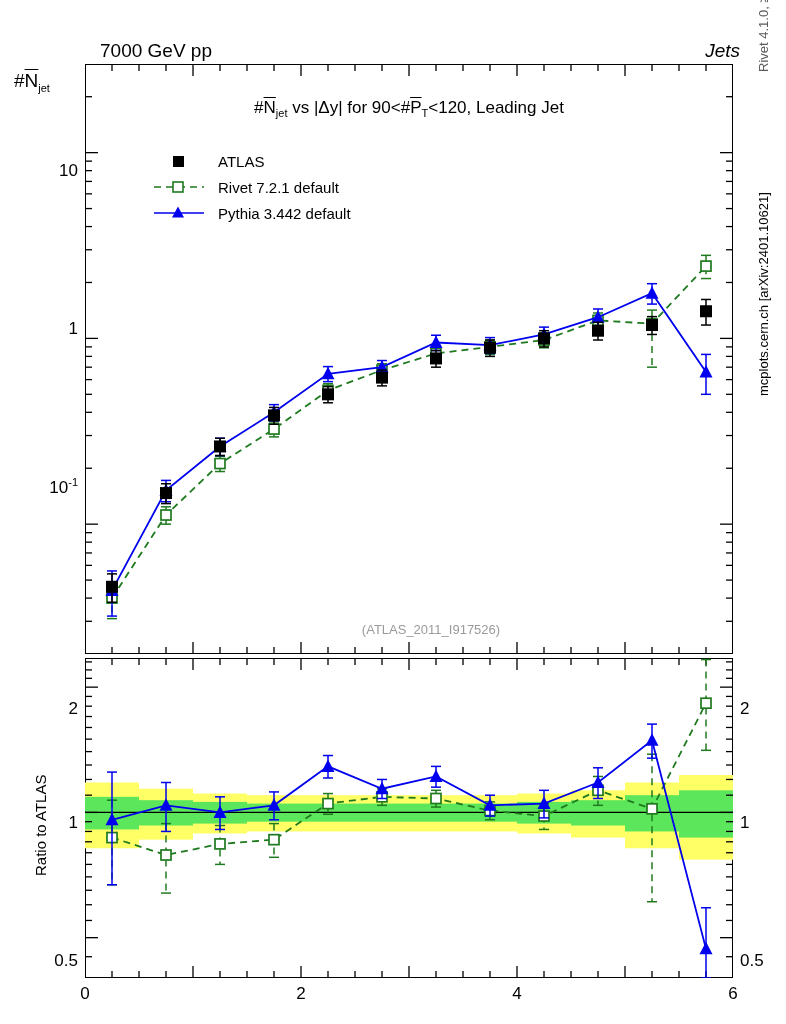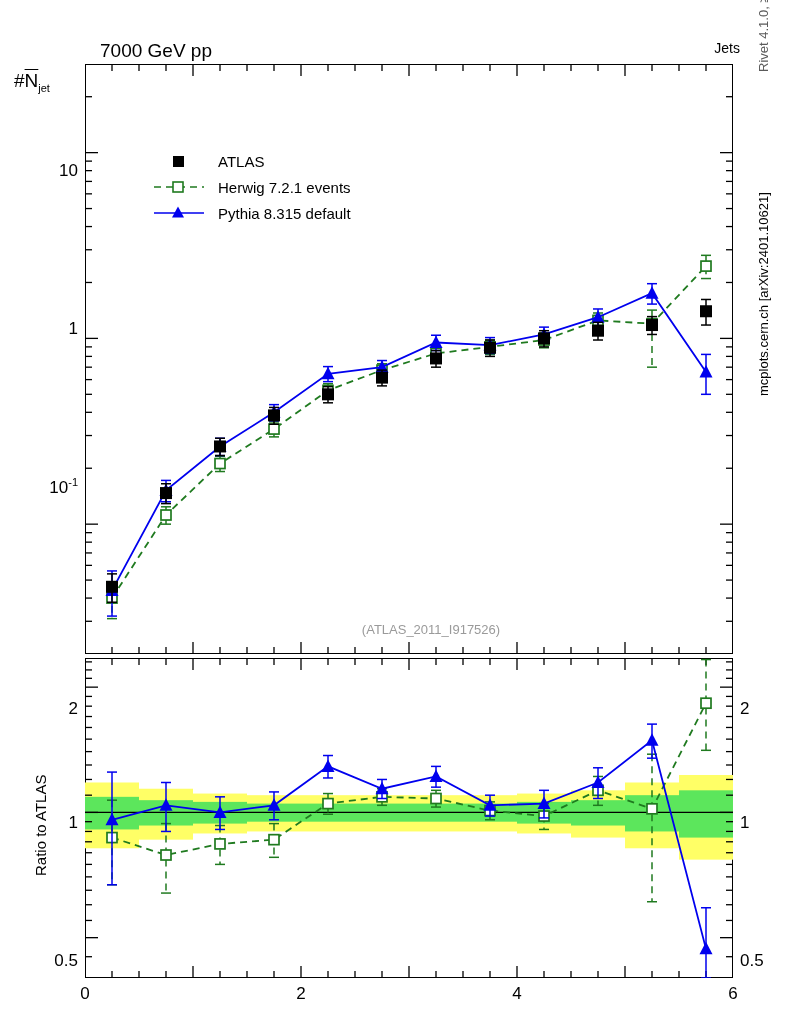--- a/index.html
+++ b/index.html
@@ -23,21 +23,22 @@
   .abs { position: absolute; }
   .txt { font-family: "Liberation Sans", sans-serif; color: #000; white-space: pre; }
 
   
   .hdr-left {
     left: 100px; top: 4px;
     font-size: 19px;
   }
   .hdr-right {
     right: 46px; top: 4px;
-    font-size: 14px;
+    font-size: 19px;
+    font-style: italic;
   }
 
   
   .rot {
     transform-origin: 0 0;
     transform: rotate(-90deg);
     font-size: 13px;
     color: #5a5a5a;
     white-space: pre;
   }
@@ -125,20 +126,21 @@
     <div class="rot" style="position:absolute; left:0; top:0; width:300px;"><span>Rivet 4.1.0, ≥ 100k events</span></div>
   </div>
   <div class="abs" style="left:756px; top:360px;">
     <div class="rot rot-dark" style="position:absolute; left:0; top:0; width:300px;"><span>mcplots.cern.ch [arXiv:2401.10621]</span></div>
   </div>
 
   <div class="abs frame" id="main-frame"></div>
 
   <div class="abs txt" id="ylabel-main"><span>#</span><span class="ovl">N</span><span class="sub">jet</span></div>
 
+  <div class="abs txt" id="plot-title"><span>#</span><span class="ovl">N</span><span class="sub">jet</span><span> vs |Δy| for 90&lt;#</span><span class="ovl">P</span><span class="sub">T</span><span>&lt;120, Leading Jet</span></div>
 
   <div class="abs txt ytick" style="left:18px; top:125px;"><span>10</span></div>
   <div class="abs txt ytick" style="left:18px; top:283px;"><span>1</span></div>
   <div class="abs txt ytick" style="left:8px; top:440px; width:70px;"><span>10</span><span class="sup">-1</span></div>
 
   <div class="abs txt" id="watermark">(ATLAS_2011_I917526)</div>
 
   <div class="abs" id="legend">
     <div class="leg-row">
       <span class="leg-mark">
@@ -148,30 +150,30 @@
       </span>
       <span class="leg-label txt">ATLAS</span>
     </div>
     <div class="leg-row">
       <span class="leg-mark">
         <svg width="58" height="20" viewBox="0 0 58 20">
           <line x1="2" y1="10" x2="52" y2="10" stroke="#1f7a1f" stroke-width="1.6" stroke-dasharray="7,5"></line>
           <rect x="21" y="5" width="10" height="10" fill="#ffffff" stroke="#1f7a1f" stroke-width="1.6"></rect>
         </svg>
       </span>
-      <span class="leg-label txt">Herwig 7.2.1 events</span>
+      <span class="leg-label txt">Rivet 7.2.1 default</span>
     </div>
     <div class="leg-row">
       <span class="leg-mark">
         <svg width="58" height="20" viewBox="0 0 58 20">
           <line x1="2" y1="10" x2="52" y2="10" stroke="#0000ee" stroke-width="1.6"></line>
           <polygon points="26,3.5 32,14.5 20,14.5" fill="#0000ee"></polygon>
         </svg>
       </span>
-      <span class="leg-label txt">Pythia 8.315 default</span>
+      <span class="leg-label txt">Pythia 3.442 default</span>
     </div>
   </div>
 
   <svg class="abs" id="main-svg" style="left:85px; top:28px;" width="648" height="590" viewBox="0 0 648 590">
       <line x1="0" y1="590" x2="7" y2="590" stroke="#000" stroke-width="1.3"></line>
       <line x1="648" y1="590" x2="641" y2="590" stroke="#000" stroke-width="1.3"></line>
       <line x1="0" y1="557.2887727811254" x2="7" y2="557.2887727811254" stroke="#000" stroke-width="1.3"></line>
       <line x1="648" y1="557.2887727811254" x2="641" y2="557.2887727811254" stroke="#000" stroke-width="1.3"></line>
       <line x1="0" y1="534.0797877153708" x2="7" y2="534.0797877153708" stroke="#000" stroke-width="1.3"></line>
       <line x1="648" y1="534.0797877153708" x2="641" y2="534.0797877153708" stroke="#000" stroke-width="1.3"></line>

